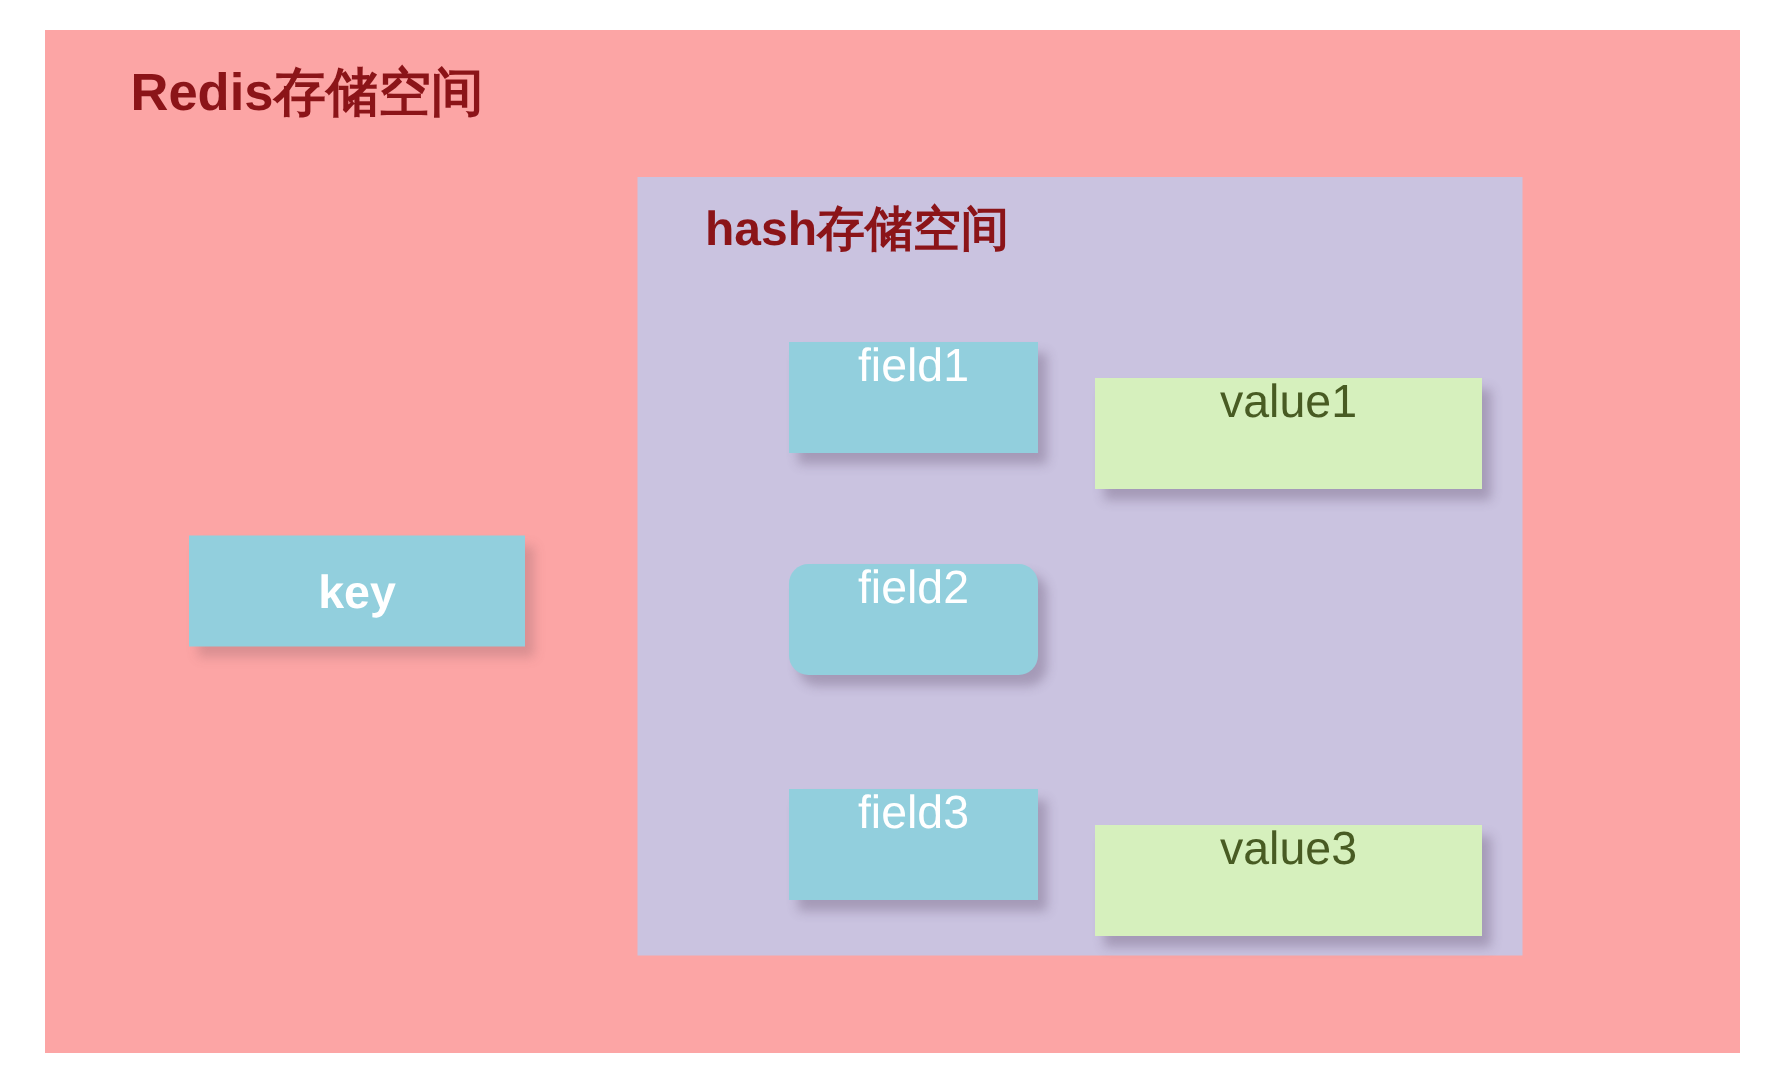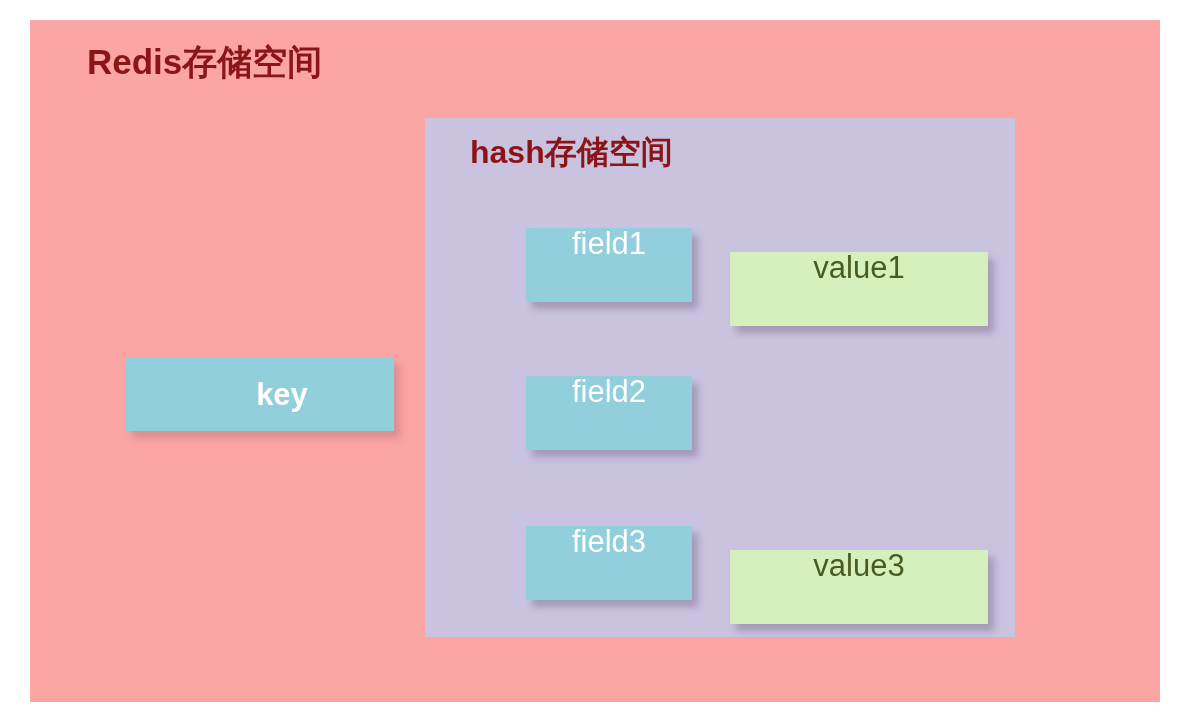--- a/index.html
+++ b/index.html
@@ -82,39 +82,38 @@
     background: #d6f0bd;
     color: #485b23;
     font-size: 31px;
     width: 258px;
     height: 74px;
     left: 305px;
     margin-top: 24px;
   }
 
   .row1 { top: 110px; }
-  .row2 { top: 258px; }
+  .row2 { top: 258px; border-radius: 13px; }
   .row3 { top: 408px; }
 
   #key-box {
     position: absolute;
     left: 96px;
     top: 337px;
     width: 224px;
     height: 74px;
     background: #92cfdd;
     color: #ffffff;
     font-size: 31px;
     font-weight: bold;
     display: flex;
     align-items: center;
     justify-content: center;
     box-shadow: 6px 7px 7px rgba(120, 80, 90, 0.26);
     line-height: 1;
-    padding-left: 44px;
   }
 </style>
 </head>
 <body>
 
 <div id="redis-space">
 
   <div id="redis-title">Redis存储空间</div>
 
   <div id="key-box">

